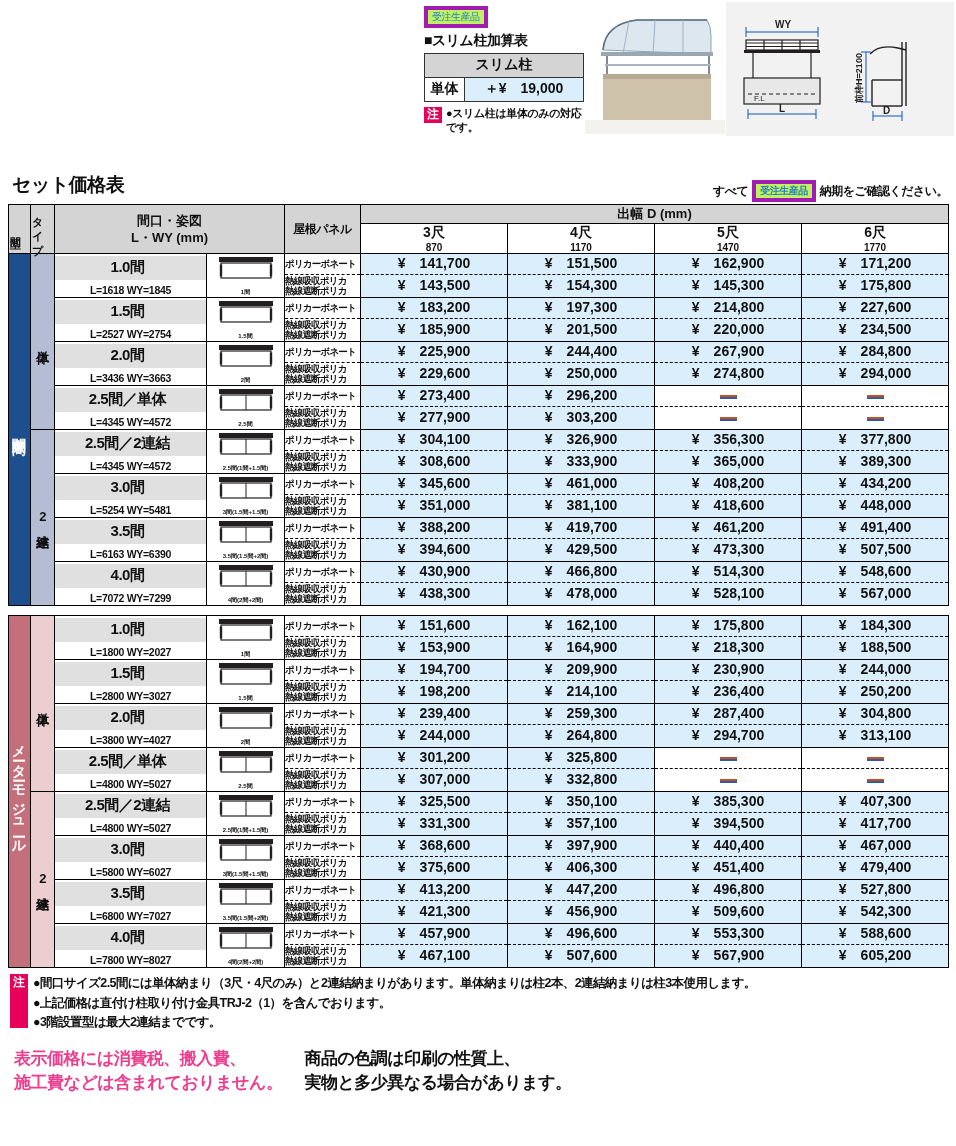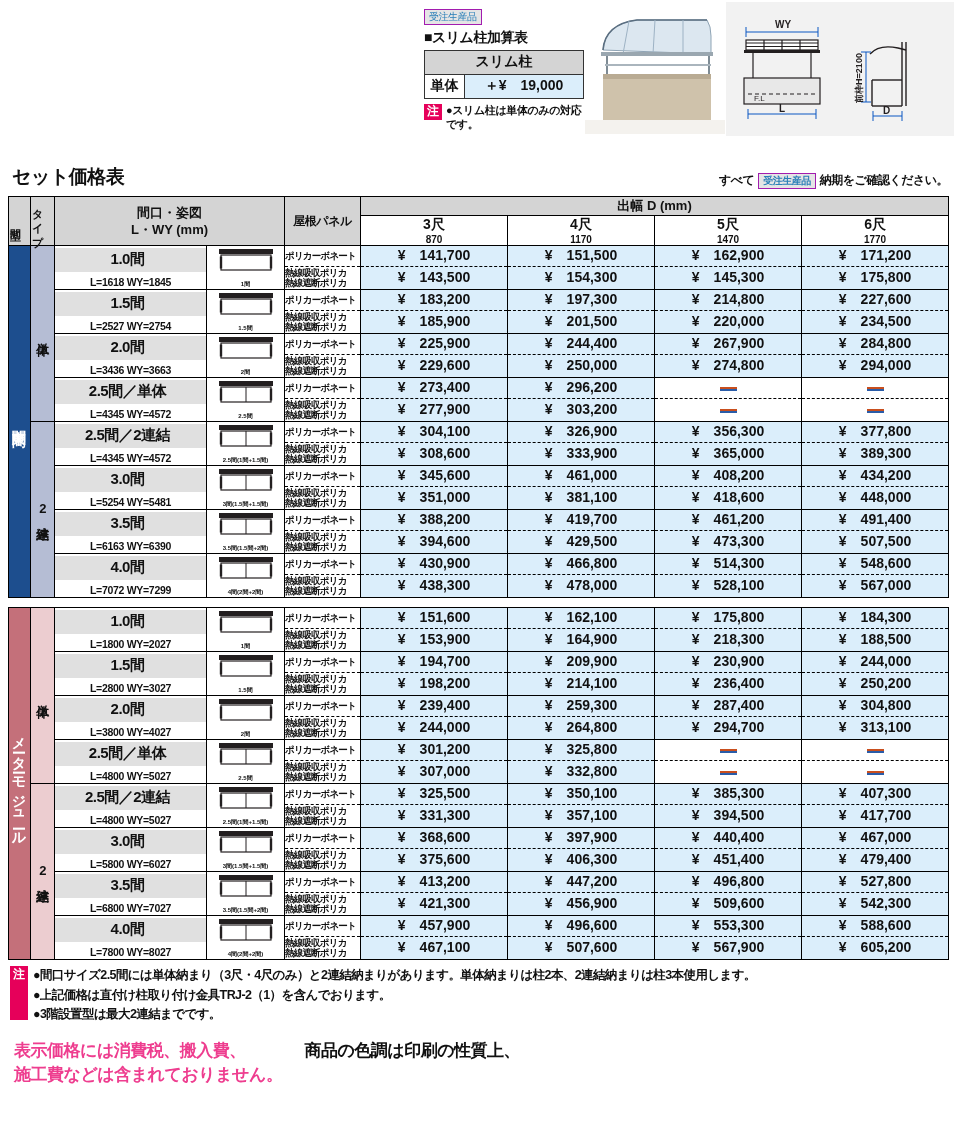--- a/index.html
+++ b/index.html
@@ -12,26 +12,26 @@
     position: relative;
     overflow: hidden;
   }
 
   
   .top-area { position: relative; height: 150px; }
 
   .slim-block { position:absolute; left:424px; top:6px; width:160px; }
   .made-to-order {
     display:inline-block;
-    border:1px solid #a21caf;
+    border:4px solid #a21caf;
     color:#2a7fb8;
     font-size:10px;
     padding:1px 4px 2px 4px;
     line-height:1.1;
-    background:#e5e5e5;
+    background:#bef264;
     letter-spacing:-0.5px;
   }
   .slim-title {
     font-size:14px; font-weight:bold; margin-top:4px; letter-spacing:-0.5px;
     white-space:nowrap;
   }
   .slim-table { border-collapse:collapse; margin-top:3px; width:160px; }
   .slim-table td {
     border:1px solid #333;
     font-size:14px;
@@ -50,21 +50,21 @@
   .slim-note-text { font-size:11px; font-weight:bold; line-height:1.25; letter-spacing:-0.4px; }
 
   
   .photo { position:absolute; left:585px; top:2px; width:140px; height:132px;
            background:#ffffff; overflow:hidden; }
   
   .diagram { position:absolute; left:726px; top:2px; width:228px; height:134px;
              background:#f2f2f2; }
 
   
-  .title-row { position:relative; height:32px; margin-top:14px;padding-left:8px; }
+  .title-row { position:relative; height:32px; margin-top:22px;padding-left:8px; }
   .sec-title { position:absolute; left:12px; top:0; font-size:19px; font-weight:bold; letter-spacing:-0.5px; }
   .all-order { position:absolute; right:8px; top:8px; font-size:12px; font-weight:bold;
                display:flex; align-items:center; gap:4px; letter-spacing:-0.5px;}
 
   
   .tbl-wrap { padding:0 8px; }
   table.price { border-collapse:collapse; width:940px; table-layout:fixed; }
   table.price td, table.price th { border:1px solid #000; padding:0; }
 
   .c-ma   { width:22px; }
@@ -777,14 +777,15 @@
   </div>
 </div>
 
 <div class="bottom-notes">
   <div class="bn-pink">
     <div>表示価格には消費税、搬入費、</div>
     <div>施工費などは含まれておりません。</div>
   </div>
   <div class="bn-black">
     <div>商品の色調は印刷の性質上、</div>
+    <div>実物と多少異なる場合があります。</div>
   </div>
 </div>
 
 </body></html>

